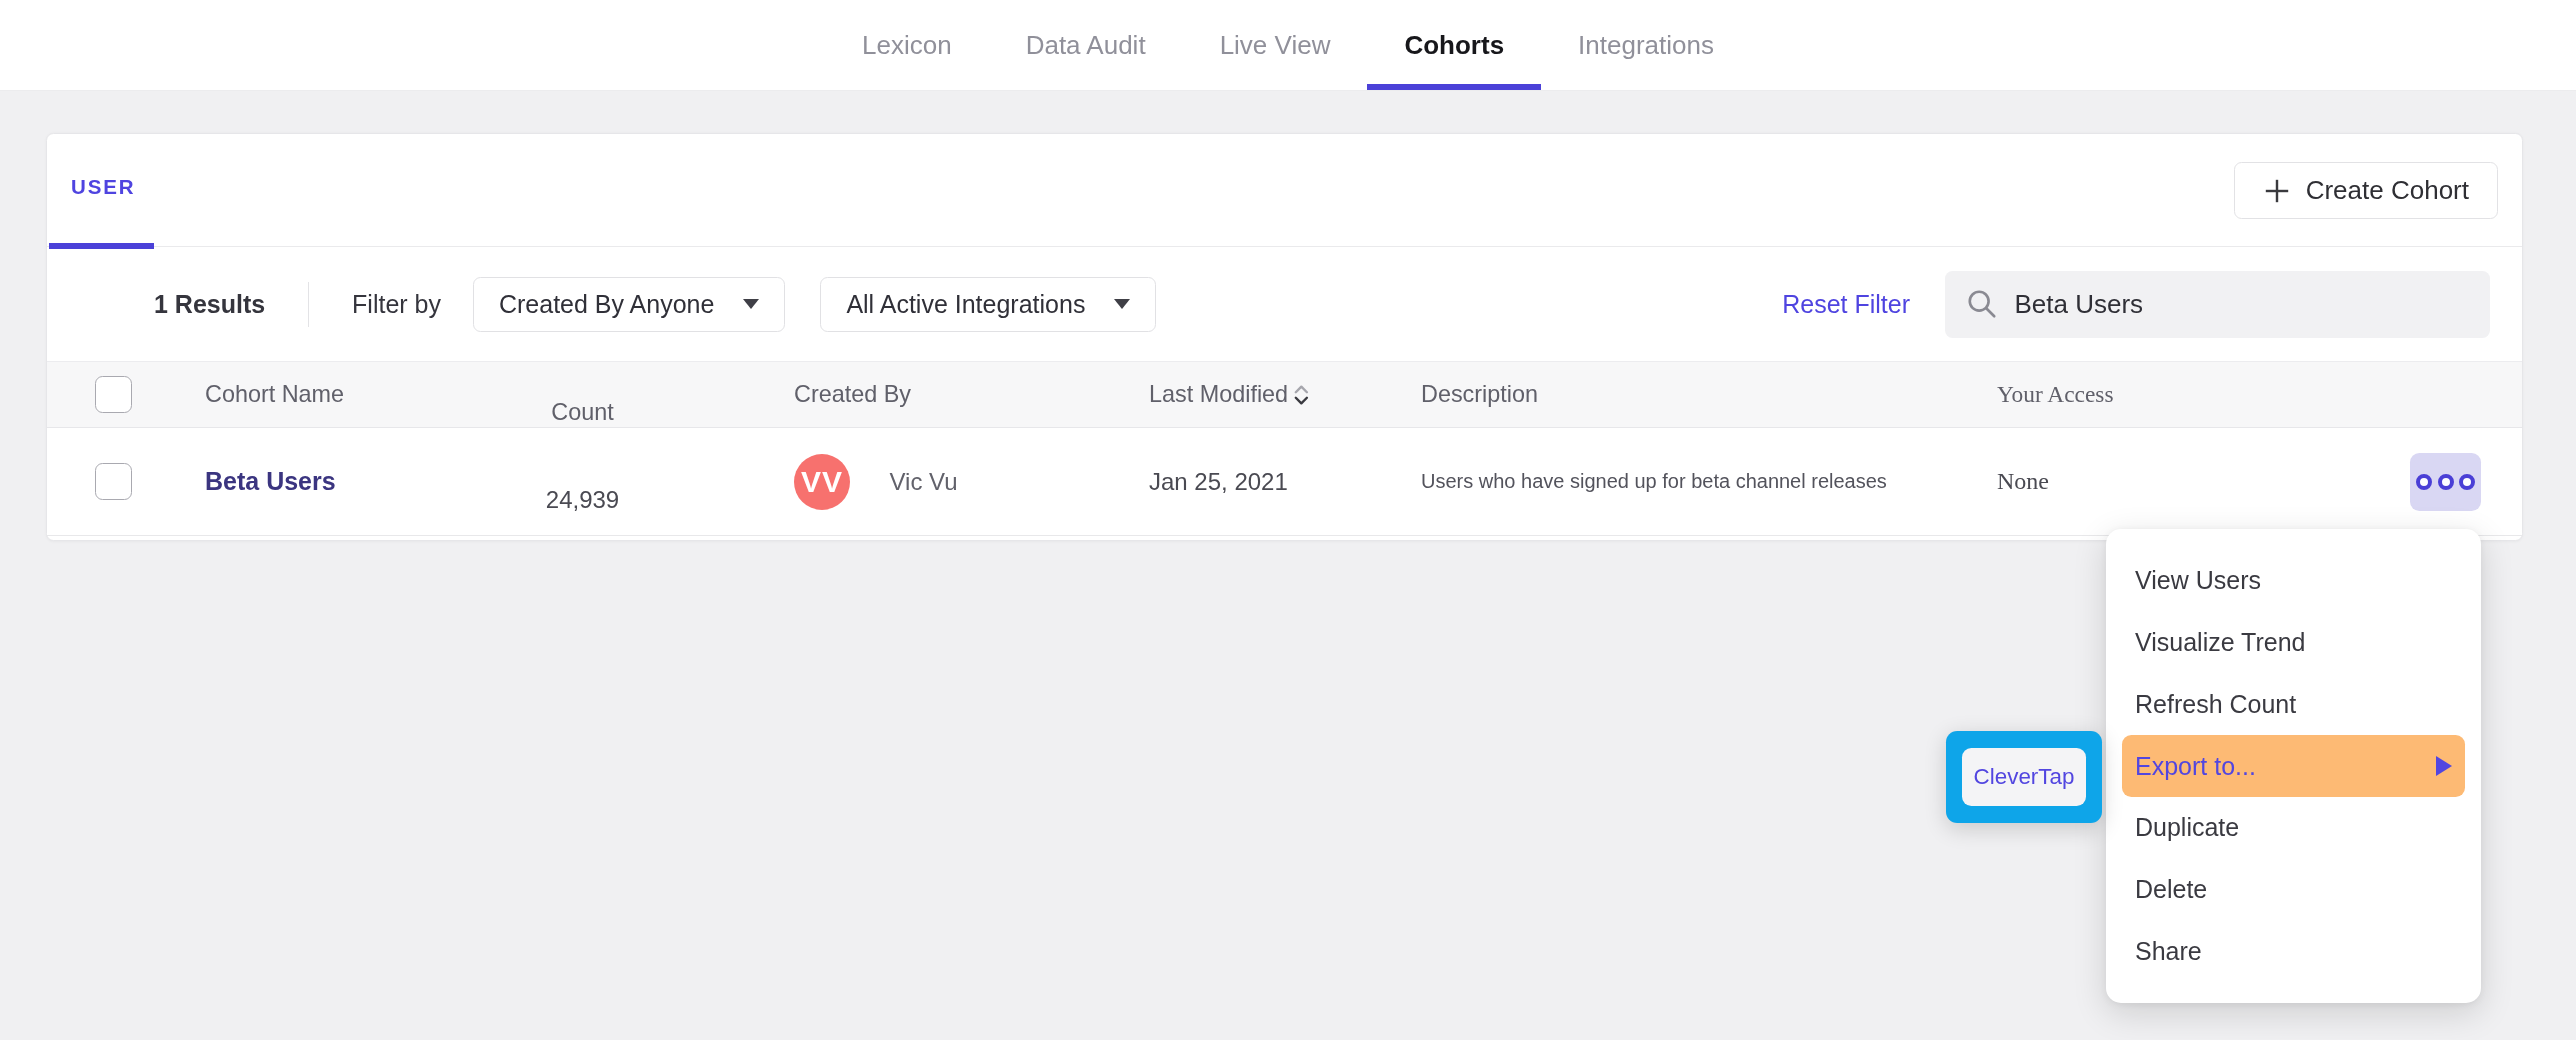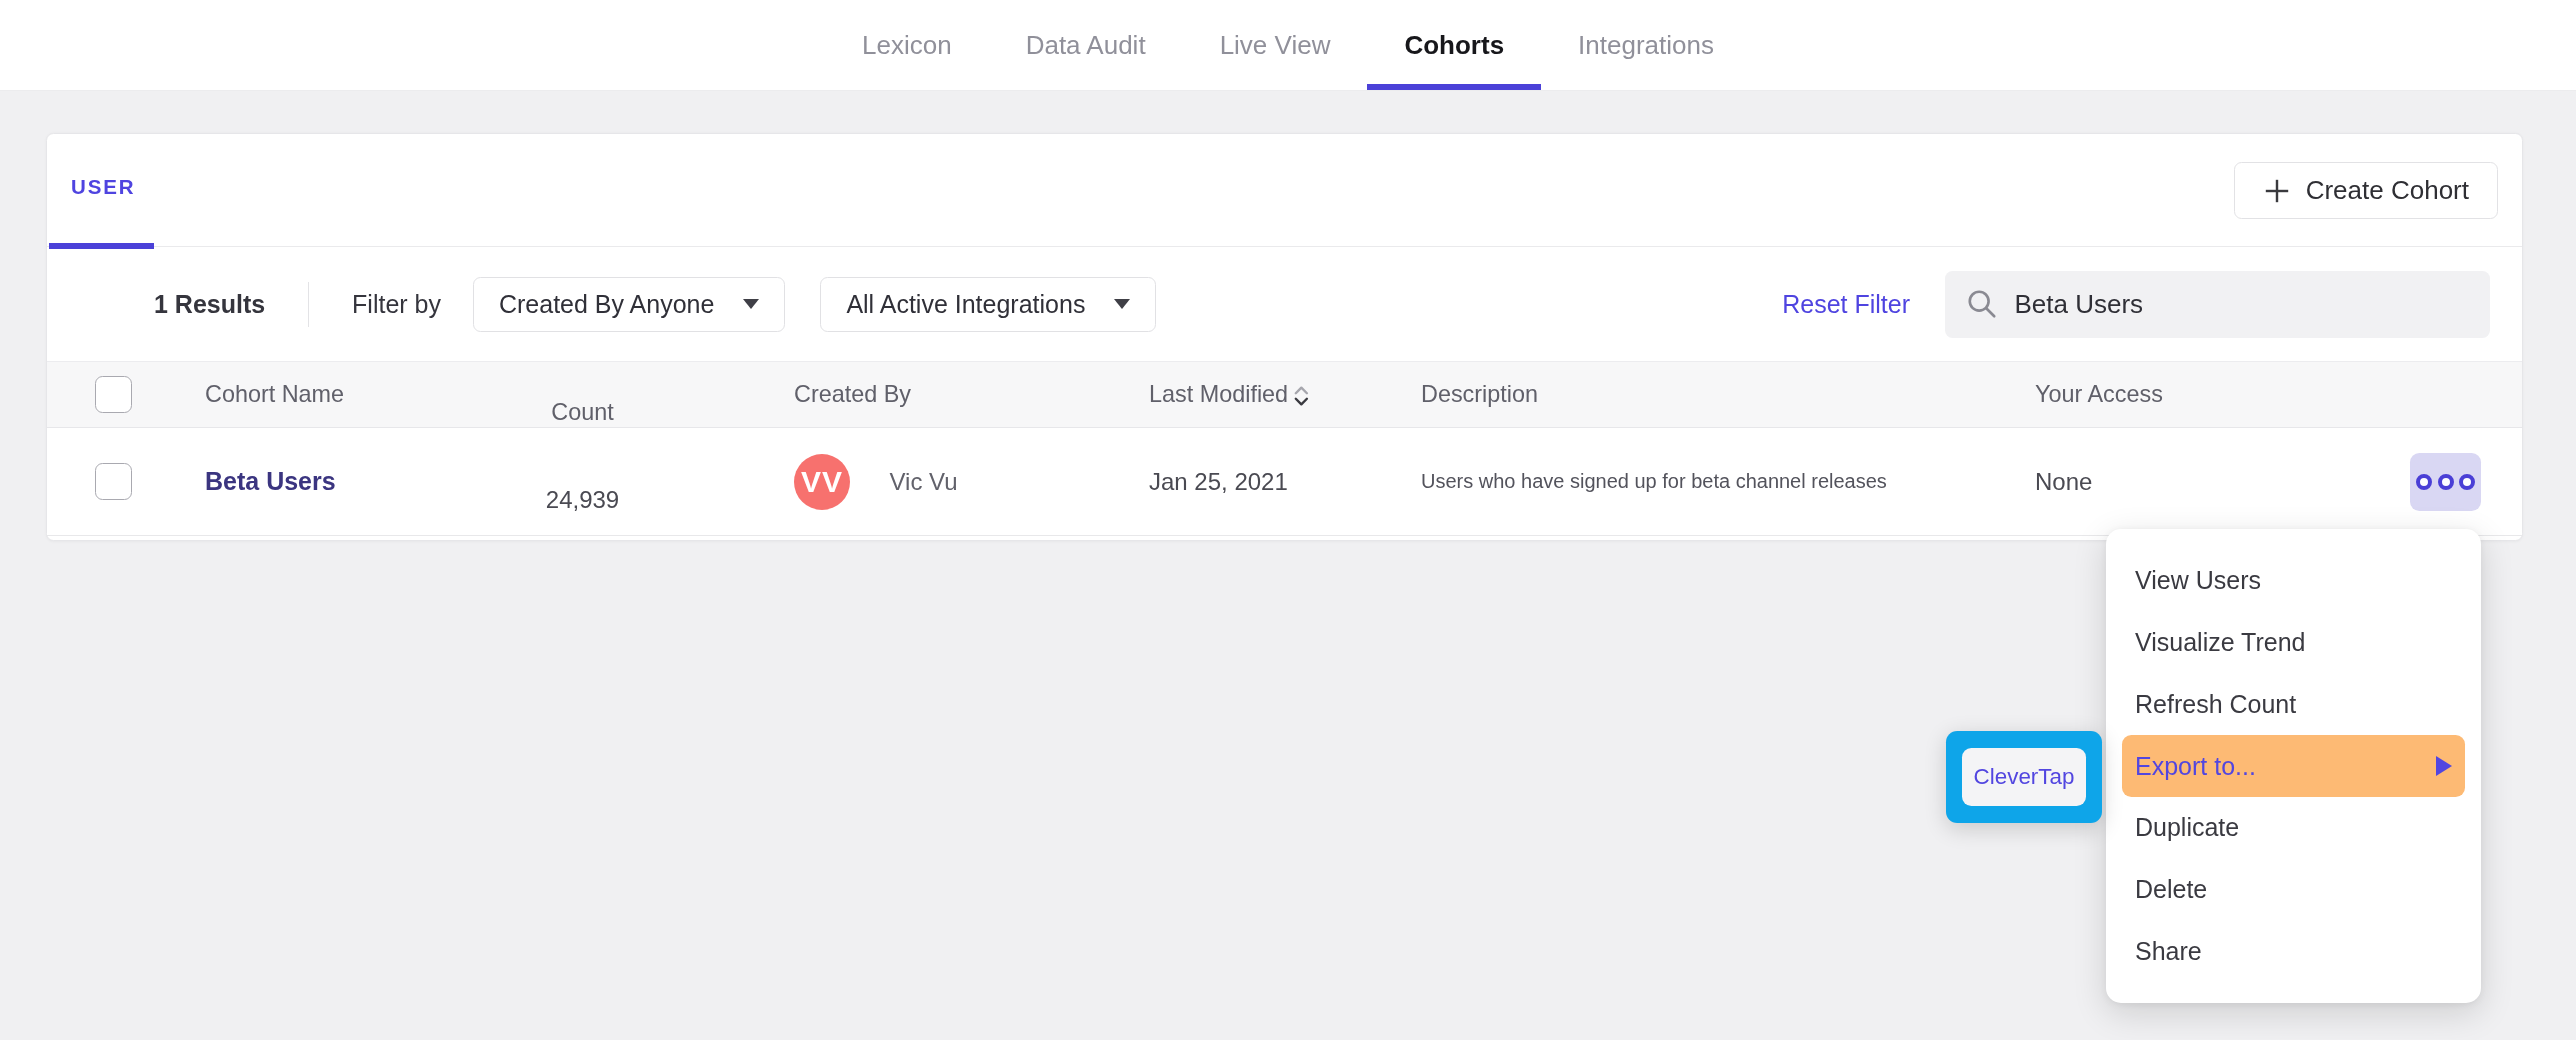--- a/index.html
+++ b/index.html
@@ -81,23 +81,23 @@
     height:67px; background:#f7f7f8;
     border-top:0.9px solid #ececef; border-bottom:0.9px solid #e7e7ea;
     font-size:23.4px; font-weight:500; color:#60606a;
   }
   .table-row { height:108px; border-bottom:0.9px solid #e8e8ea; background:#fff; }
 
   .c-check   { width:37px; margin-left:48px; flex:none; }
   .c-name    { width:280px; margin-left:73px; flex:none; }
   .c-count   { width:195px; text-align:center; flex:none;margin-top:36px; }
   .c-created { width:280px; margin-left:114px; flex:none; display:flex; align-items:center; gap:20.5px; }
-  .c-modified{ width:243px; margin-left:75px; flex:none; display:flex; align-items:flex-end; gap:4px; }
+  .c-modified{ width:243px; margin-left:75px; flex:none; display:flex; align-items:center; gap:4px; }
   .c-desc    { width:504px; margin-left:29px; flex:none; }
-  .c-access  { width:234px; margin-left:110px; flex:none; }
+  .c-access  { width:234px; margin-left:72px; flex:none;font-family:Liberation Serif, serif; }
   .c-actions { flex:1; display:flex; justify-content:flex-end; padding-right:41px; }
 
   .checkbox {
     width:37px; height:37px; border:1.9px solid #a9a9b0; border-radius:7.5px; background:#fff; cursor:pointer;
   }
   .cohort-link { font-size:25px; font-weight:700; color:#3b3580; cursor:pointer; }
   .cell-text { font-size:24px; color:#4a4a52; }
   .avatar {
     width:56px; height:56px; border-radius:50%; background:#f7716e; flex:none;
     display:flex; align-items:center; justify-content:center;

